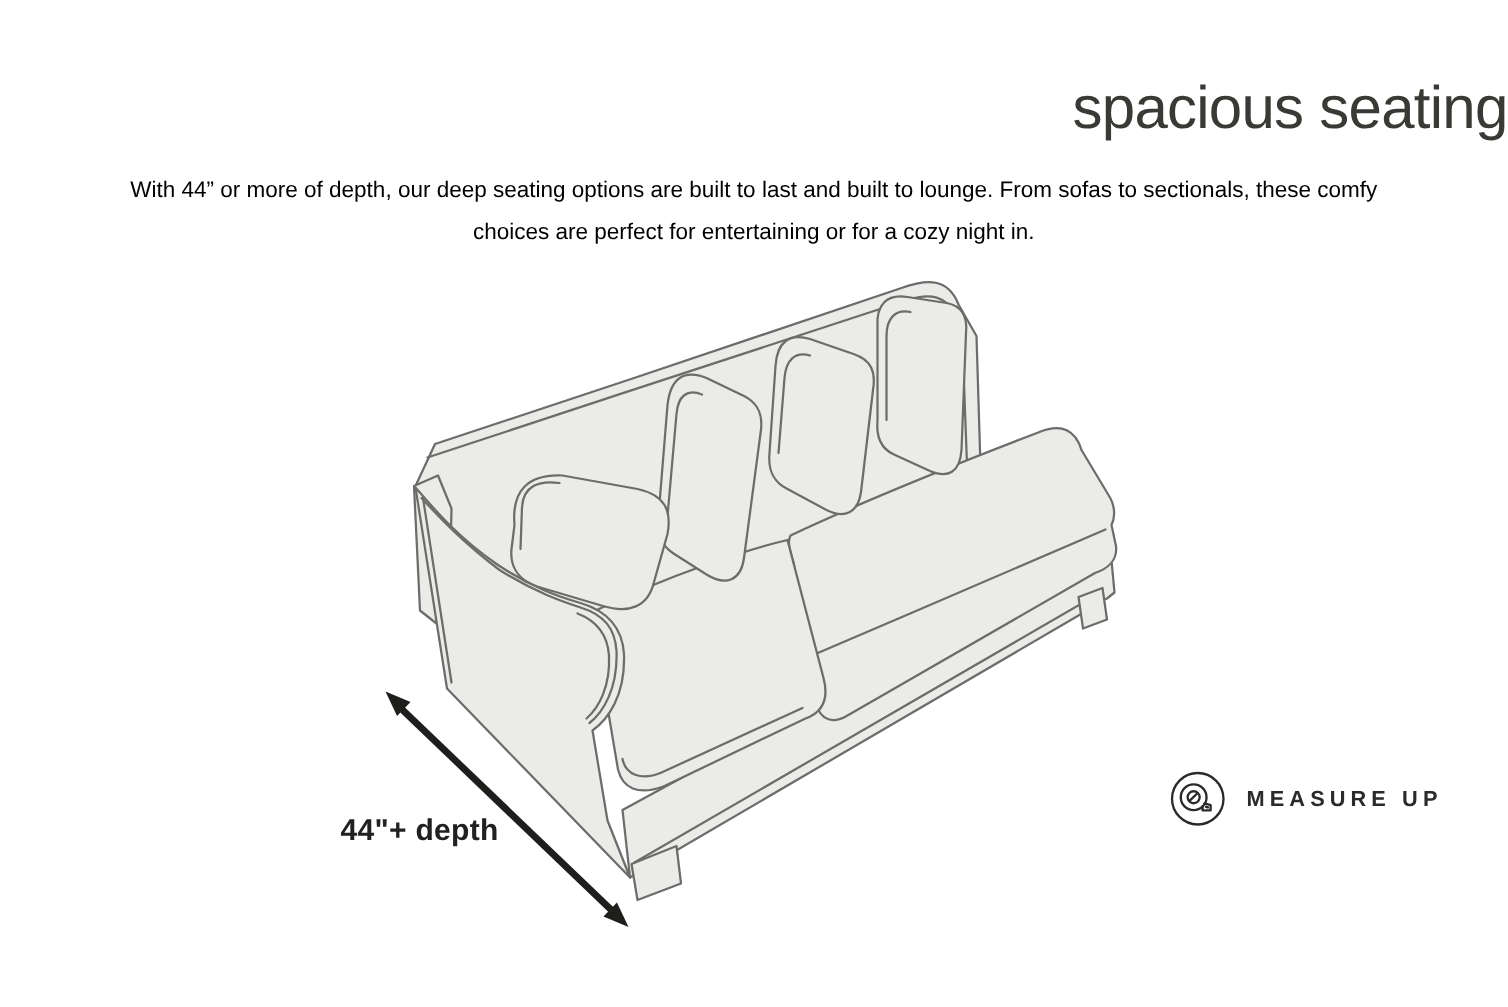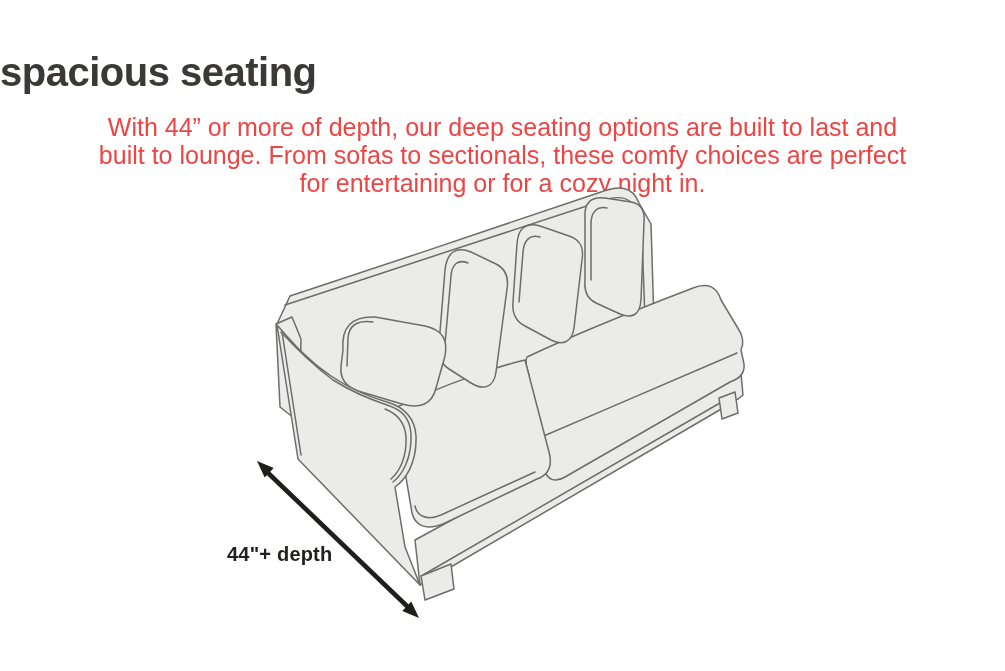--- a/index.html
+++ b/index.html
@@ -7,29 +7,29 @@
   .page {
     position:relative;
     width:1005px; height:671px;
     background:#ffffff;
     overflow:hidden;
     font-family:"Liberation Sans", sans-serif;
     color:#161616;
   }
   .title {
     position:absolute; top:50px; left:0; right:0;
-    text-align:left;
-    font-size:40px; font-weight:bold; letter-spacing:-0.5px;
+    text-align:right;
+    font-size:40px; font-weight:normal; letter-spacing:-0.5px;
     color:#3a3935;
   }
   .intro {
     position:absolute; top:113px; left:82px; width:841px;
     text-align:center;
-    font-size:25px; line-height:28px;
-    color:#ef4444;
+    font-size:15px; line-height:28px;
+    color:#000000;
   }
   .sofa-svg {
     position:absolute; left:235px; top:172px;
     width:520px; height:490px;
   }
   .arrow-svg {
     position:absolute; left:0; top:0; width:1005px; height:671px;
     pointer-events:none;
   }
   .depth-label {
@@ -105,15 +105,26 @@
     <g fill="#1e1e1c" stroke="none">
       <line x1="266" y1="471" x2="410" y2="609" stroke="#1e1e1c" stroke-width="4.6"></line>
       <polygon points="257,461 264.7,477.4 273.7,468"></polygon>
       <polygon points="419,618 402.3,611 411.3,601.6"></polygon>
     </g>
   </svg>
 
   <div class="depth-label">44"+ depth</div>
 
   <div class="measure-up">
+    <div class="mu-header">
+      <svg class="mu-icon" viewBox="0 0 40 40" fill="none" stroke="#2b2a28" stroke-width="1.6" stroke-linejoin="round" stroke-linecap="round">
+        <circle cx="20" cy="20" r="17.6"></circle>
+        <circle cx="17.2" cy="19" r="8.8"></circle>
+        <circle cx="17.2" cy="19" r="4.1"></circle>
+        <line x1="14.4" y1="21.4" x2="19.6" y2="16.4"></line>
+        <path d="M24.6,23.2 L28.8,24.3 L28.8,27.9 L23.3,27.9 L23.3,25.2"></path>
+        <line x1="25.7" y1="25.5" x2="27" y2="25.9"></line>
+      </svg>
+      <span class="mu-label">MEASURE UP</span>
+    </div>
   </div>
 
 </div>
 
 </body></html>

